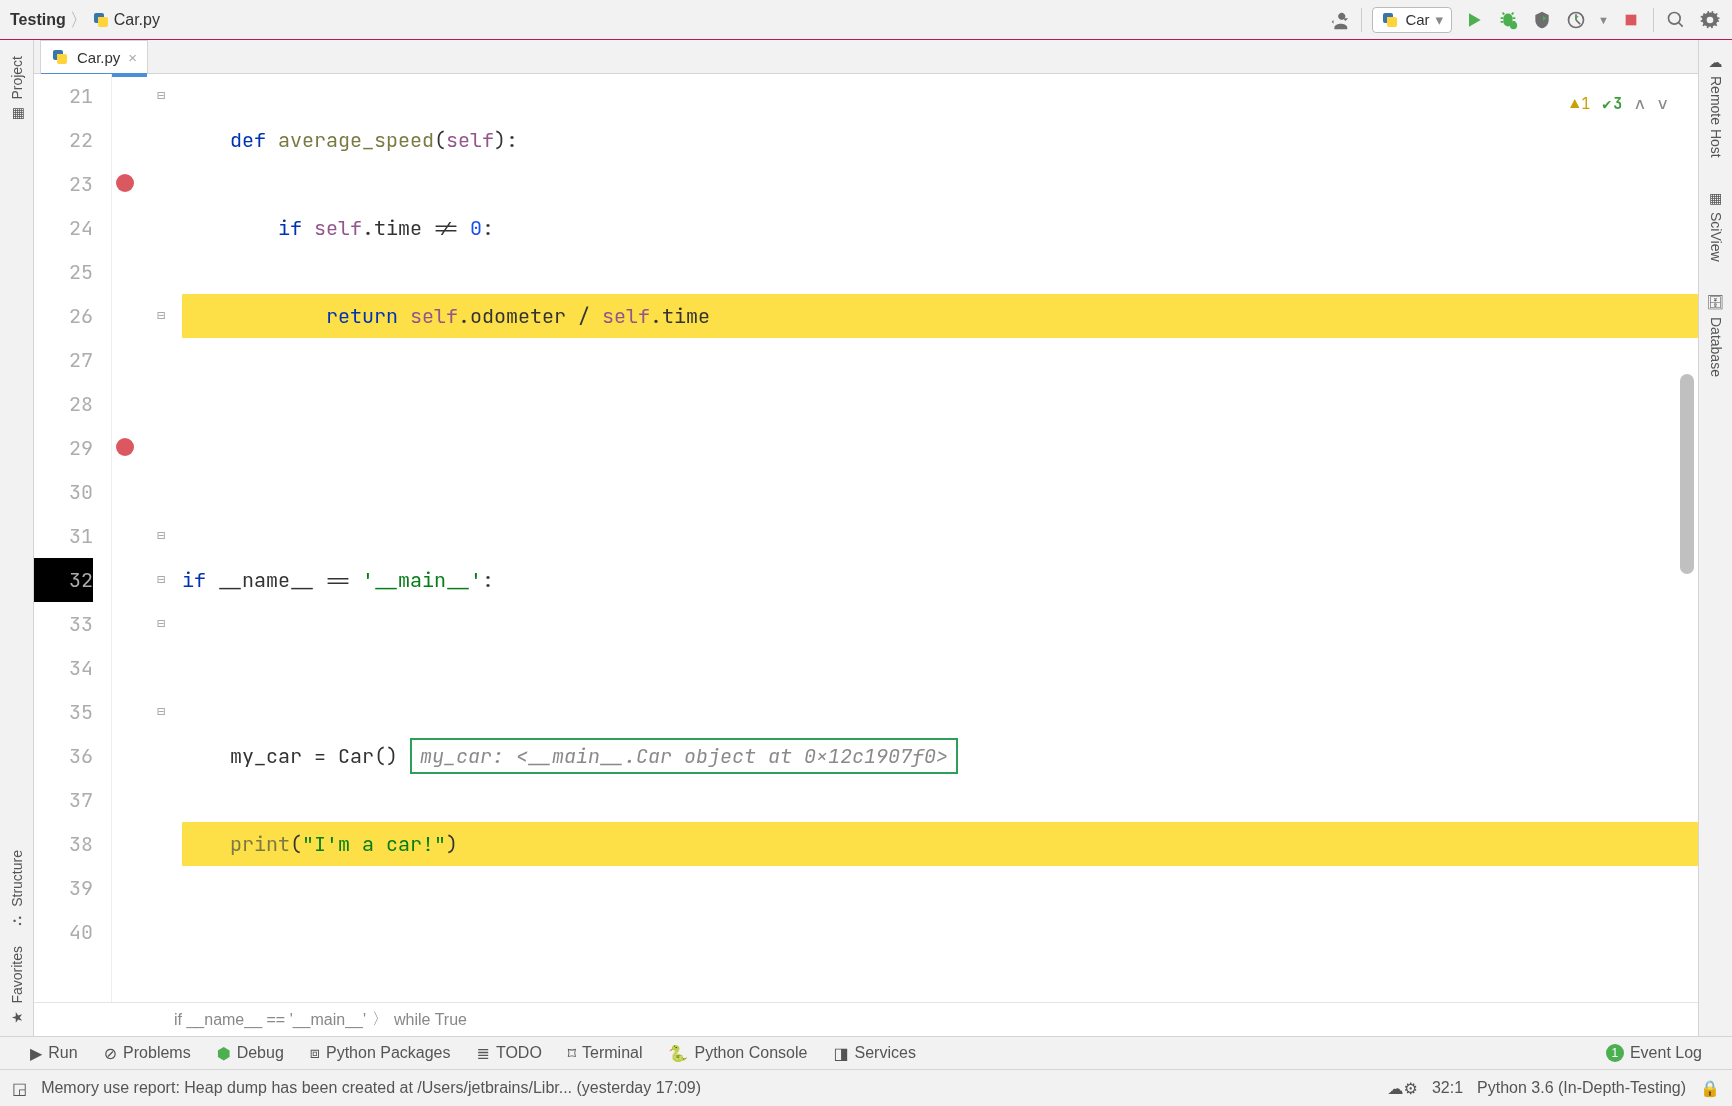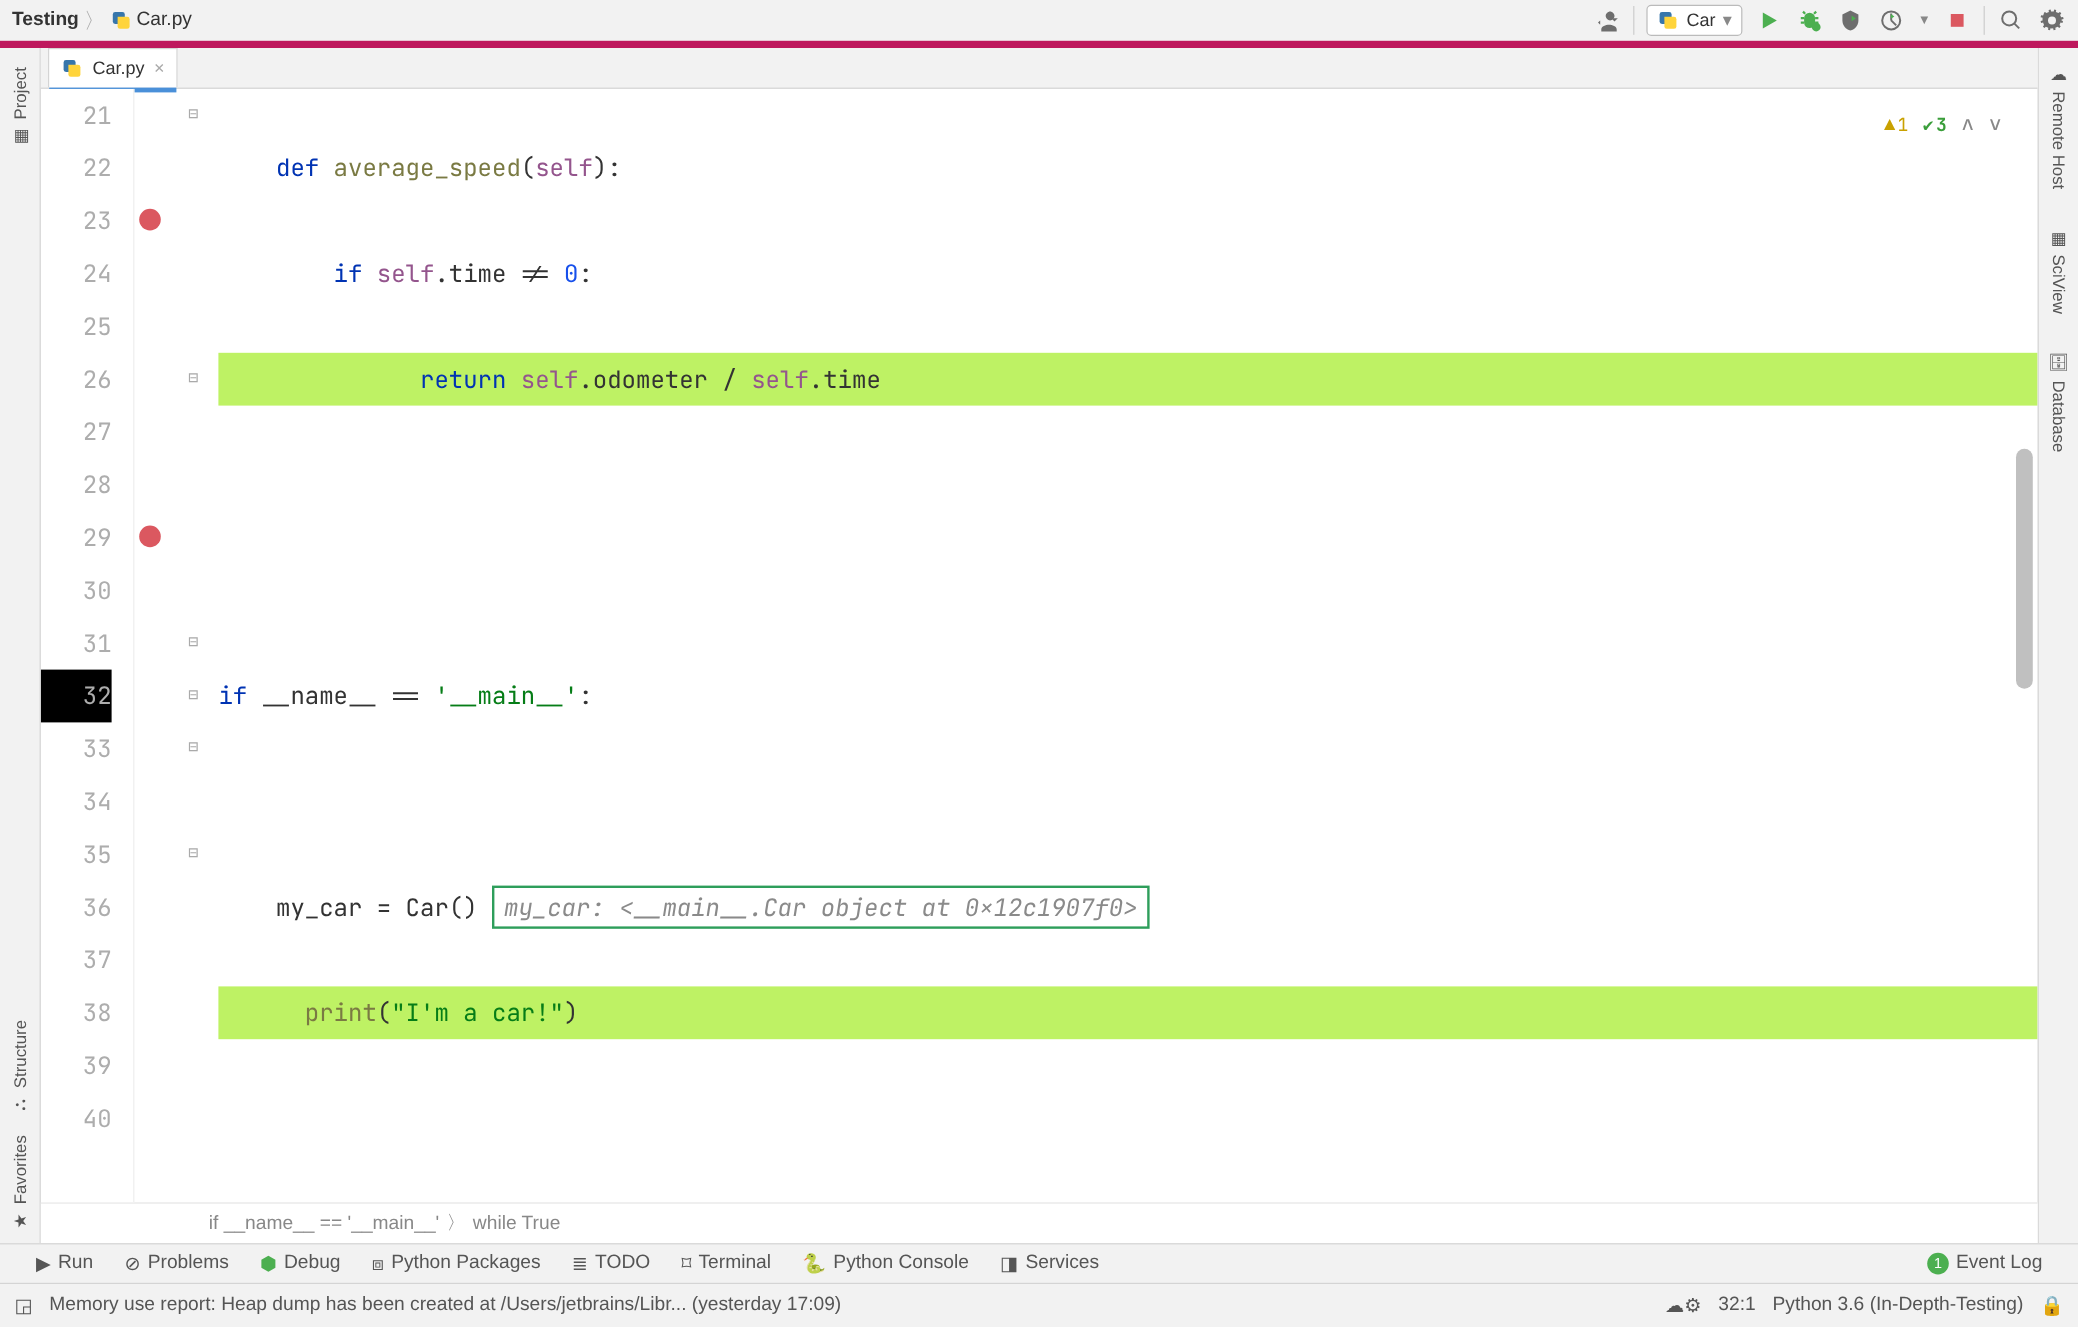--- a/index.html
+++ b/index.html
@@ -1,19 +1,19 @@
 <!DOCTYPE html>
 <html><head>
 <meta charset="utf-8">
 <style>
 * { margin:0; padding:0; box-sizing:border-box; }
 body { font-family:-apple-system,"Segoe UI",sans-serif; font-size:13px; color:#333; background:#fff; overflow:hidden; width:1732px; height:1106px; position:relative; }
 
 
-.topbar { height:40px; background:#f2f2f2; border-bottom:6px solid #be185d; display:flex; align-items:center; padding:0 10px; }
+.topbar { height:40px; background:#f2f2f2; border-bottom:1px solid #be185d; display:flex; align-items:center; padding:0 10px; }
 .breadcrumb { display:flex; align-items:center; gap:4px; font-size:16px; }
 .breadcrumb .sep { color:#aaa; font-size:18px; }
 .breadcrumb .proj { font-weight:700; }
 .breadcrumb .file { display:flex; align-items:center; gap:4px; }
 .topbar-spacer { flex:1; }
 .topbar-right { display:flex; align-items:center; gap:10px; }
 .icon-btn { width:24px; height:24px; display:flex; align-items:center; justify-content:center; cursor:pointer; color:#6e6e6e; }
 .run-config { background:#fff; border:1px solid #bbb; border-radius:4px; padding:3px 8px; display:flex; align-items:center; gap:6px; font-size:15px;justify-content:center; }
 .divider-v { width:1px; height:24px; background:#ccc; }
 
@@ -38,21 +38,21 @@
 .gutter .ln { height:44px; position:relative; }
 .bp-col { position:absolute; left:78px; top:0; width:40px; }
 .bp { position:absolute; left:4px; width:18px; height:18px; background:#db5860; border-radius:50%; }
 .fold-col { position:absolute; left:118px; top:0; width:22px; }
 .fold { position:absolute; left:0; width:18px; height:18px; color:#aaa; font-size:14px; text-align:center; line-height:18px; }
 .run-gut { position:absolute; left:82px; width:18px; height:18px; }
 .run-gut svg { width:18px; height:18px; }
 
 .code { flex:1; padding-left:70px; position:relative; white-space:pre; }
 .line { height:44px; position:relative; }
-.line.bp-line { background:#bef264;padding-left:24px; }
+.line.bp-line { background:#fde047; }
 
 .kw { color:#0033b3; }
 .fn { color:#7a7a43; }
 .str { color:#067d17; }
 .num { color:#1750eb; }
 .self { color:#94558d; }
 
 .hint { display:inline-block; border:2px solid #2e9e5b; color:#8a8a8a; font-style:italic; padding:0 8px; margin-left:12px; height:36px; line-height:32px; }
 
 .inspect { position:absolute; top:8px; right:30px; display:flex; align-items:center; gap:12px; font-size:15px; color:#8a8a00; }

